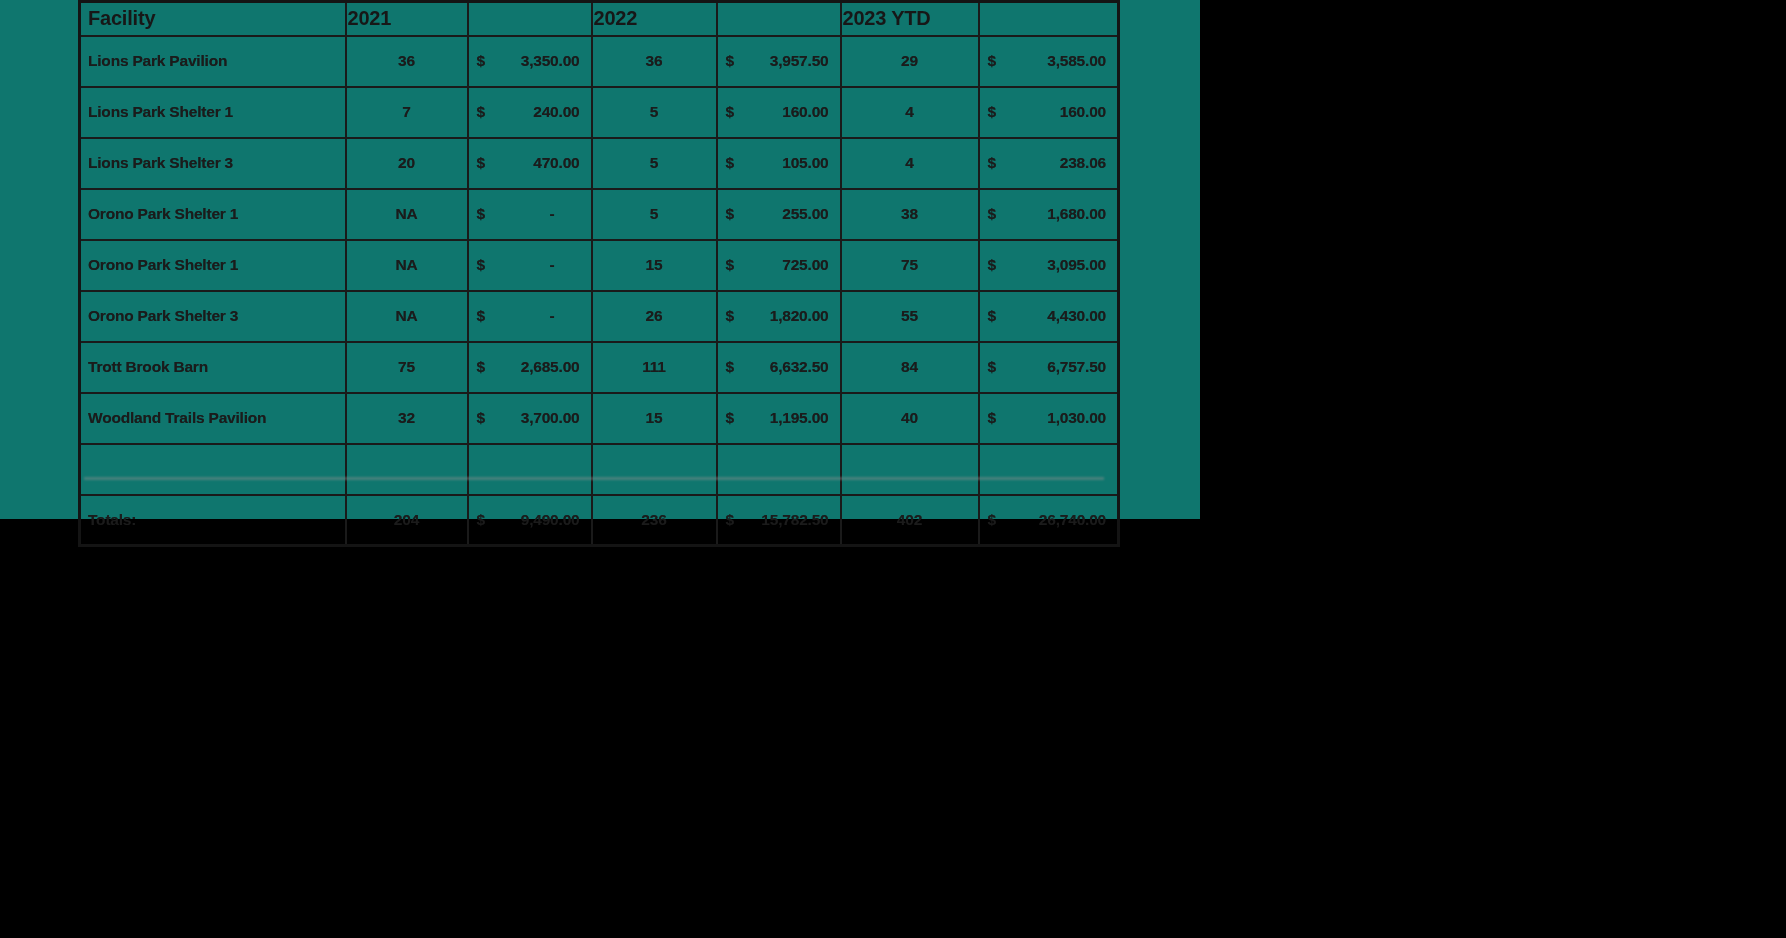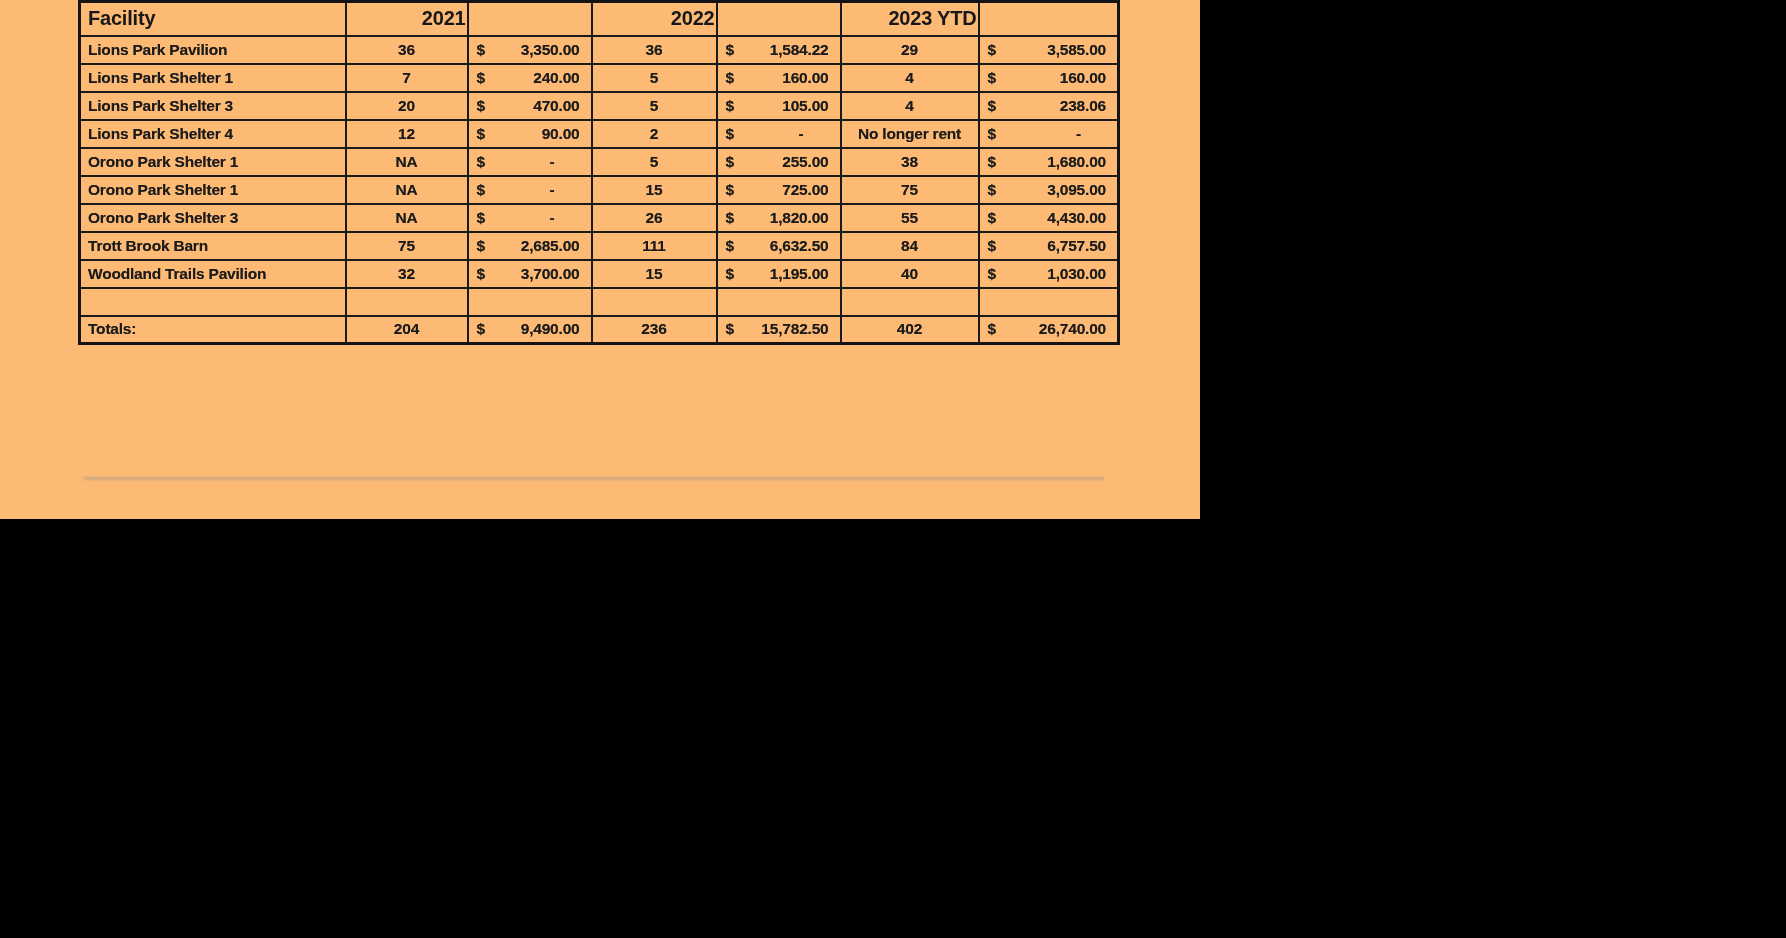--- a/index.html
+++ b/index.html
@@ -6,45 +6,45 @@
   body {
     width:1786px; height:938px;
     background:#000000;
     position:relative;
     overflow:hidden;
     font-family:"Liberation Sans", sans-serif;
   }
   .paper {
     position:absolute; left:0; top:0;
     width:1200px; height:519px;
-    background:#fdba74;
+    background:#0f766e;
   }
   table.rentals {
     position:absolute; left:78px; top:0;
     width:1039px;
     border-collapse:collapse;
     table-layout:fixed;
     border:3px solid #141414;
     color:#171717;
   }
   table.rentals th, table.rentals td {
     border:2px solid #1a1a1a;
     overflow:hidden;
     white-space:nowrap;
   }
   thead tr { height:34px; }
   thead th {
     font-size:20px;
     font-weight:bold;
     letter-spacing:-0.2px;
-    text-align:right;
+    text-align:left;
     vertical-align:middle;
   }
   thead th.h-fac { text-align:left; padding-left:7px; }
-  tbody tr { height:28px; }
+  tbody tr { height:51px; }
   tbody td {
     font-size:15.5px;
     font-weight:bold;
     letter-spacing:-0.2px;
     vertical-align:middle;
     color:#1b1b1b;
     text-shadow:0 0 0.5px rgba(20,20,20,0.55);
   }
   td.c-fac { text-align:left; padding-left:7px; }
   td.c-cnt { text-align:center; }
@@ -96,21 +96,21 @@
       <tr>
         <td class="c-fac">Lions Park Pavilion</td>
         <td class="c-cnt">36</td>
         <td class="c-amt">
             <span class="sign">$</span>
             <span class="val">3,350.00</span>
           </td>
         <td class="c-cnt">36</td>
         <td class="c-amt">
             <span class="sign">$</span>
-            <span class="val">1,584.22</span>
+            <span class="val">3,957.50</span>
           </td>
         <td class="c-cnt">29</td>
         <td class="c-amt">
             <span class="sign">$</span>
             <span class="val">3,585.00</span>
           </td>
       </tr>
       <tr>
         <td class="c-fac">Lions Park Shelter 1</td>
         <td class="c-cnt">7</td>
@@ -138,38 +138,20 @@
           </td>
         <td class="c-cnt">5</td>
         <td class="c-amt">
             <span class="sign">$</span>
             <span class="val">105.00</span>
           </td>
         <td class="c-cnt">4</td>
         <td class="c-amt">
             <span class="sign">$</span>
             <span class="val">238.06</span>
-          </td>
-      </tr>
-      <tr>
-        <td class="c-fac">Lions Park Shelter 4</td>
-        <td class="c-cnt">12</td>
-        <td class="c-amt">
-            <span class="sign">$</span>
-            <span class="val">90.00</span>
-          </td>
-        <td class="c-cnt">2</td>
-        <td class="c-amt">
-            <span class="sign">$</span>
-            <span class="val dash">-</span>
-          </td>
-        <td class="c-cnt">No longer rent</td>
-        <td class="c-amt">
-            <span class="sign">$</span>
-            <span class="val dash">-</span>
           </td>
       </tr>
       <tr>
         <td class="c-fac">Orono Park Shelter 1</td>
         <td class="c-cnt">NA</td>
         <td class="c-amt">
             <span class="sign">$</span>
             <span class="val dash">-</span>
           </td>
         <td class="c-cnt">5</td>

